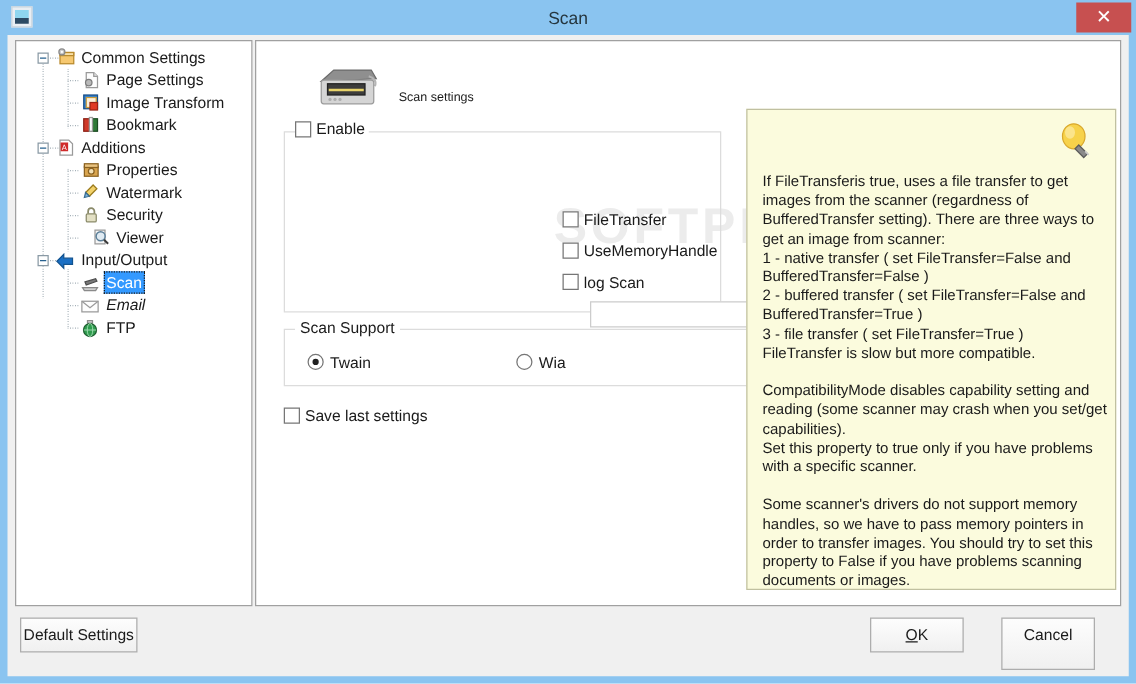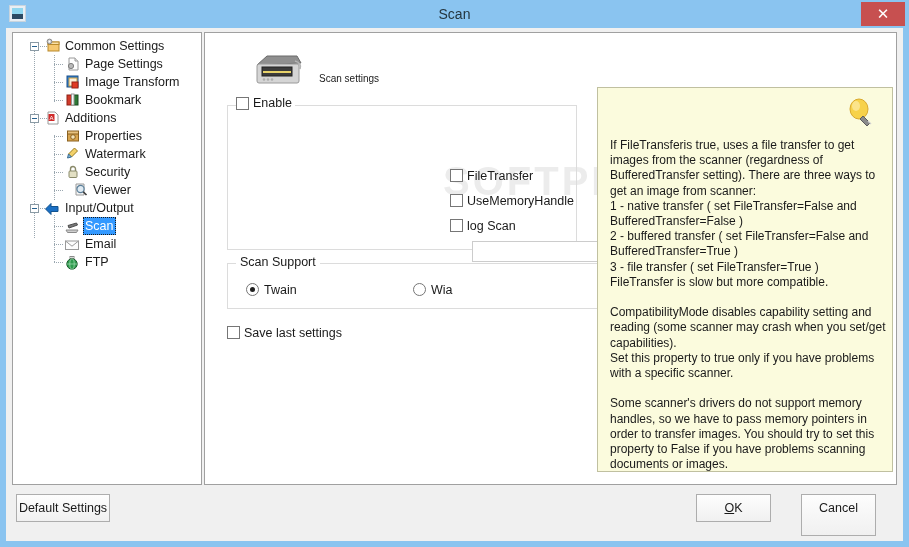--- a/index.html
+++ b/index.html
@@ -426,21 +426,21 @@
       </div>
 
       <div class="tree-node selected" style="left:70px; top:184px;">
         <svg class="tn-icon" style="left:-19px; top:2px;" viewBox="0 0 16 16">
           <path d="M2 11 h12 l-1.5 2.5 H3.5 Z" fill="#cfcfcf" stroke="#8a8a8a"></path>
           <path d="M4 6.5 L12.5 4 l1 2 -8.5 3 Z" fill="#7a7a7a" stroke="#4d4d4d"></path>
         </svg>
         <span class="tn-label">Scan</span>
       </div>
 
-      <div class="tree-node" style="left:70px; top:202px;">
+      <div class="tree-node" style="left:70px; top:202px;font-style:italic;">
         <svg class="tn-icon" style="left:-19px; top:2px;" viewBox="0 0 16 16">
           <rect x="1.5" y="4" width="13" height="8.5" fill="#fdfdfd" stroke="#9a9a9a"></rect>
           <path d="M1.5 4 L8 9.2 L14.5 4" fill="none" stroke="#9a9a9a"></path>
         </svg>
         <span class="tn-label">Email</span>
       </div>
 
       <div class="tree-node" style="left:70px; top:220px;">
         <svg class="tn-icon" style="left:-19px; top:2px;" viewBox="0 0 16 16">
           <rect x="6" y="1.5" width="4" height="2" fill="#d8d8d8" stroke="#8a8a8a"></rect>

